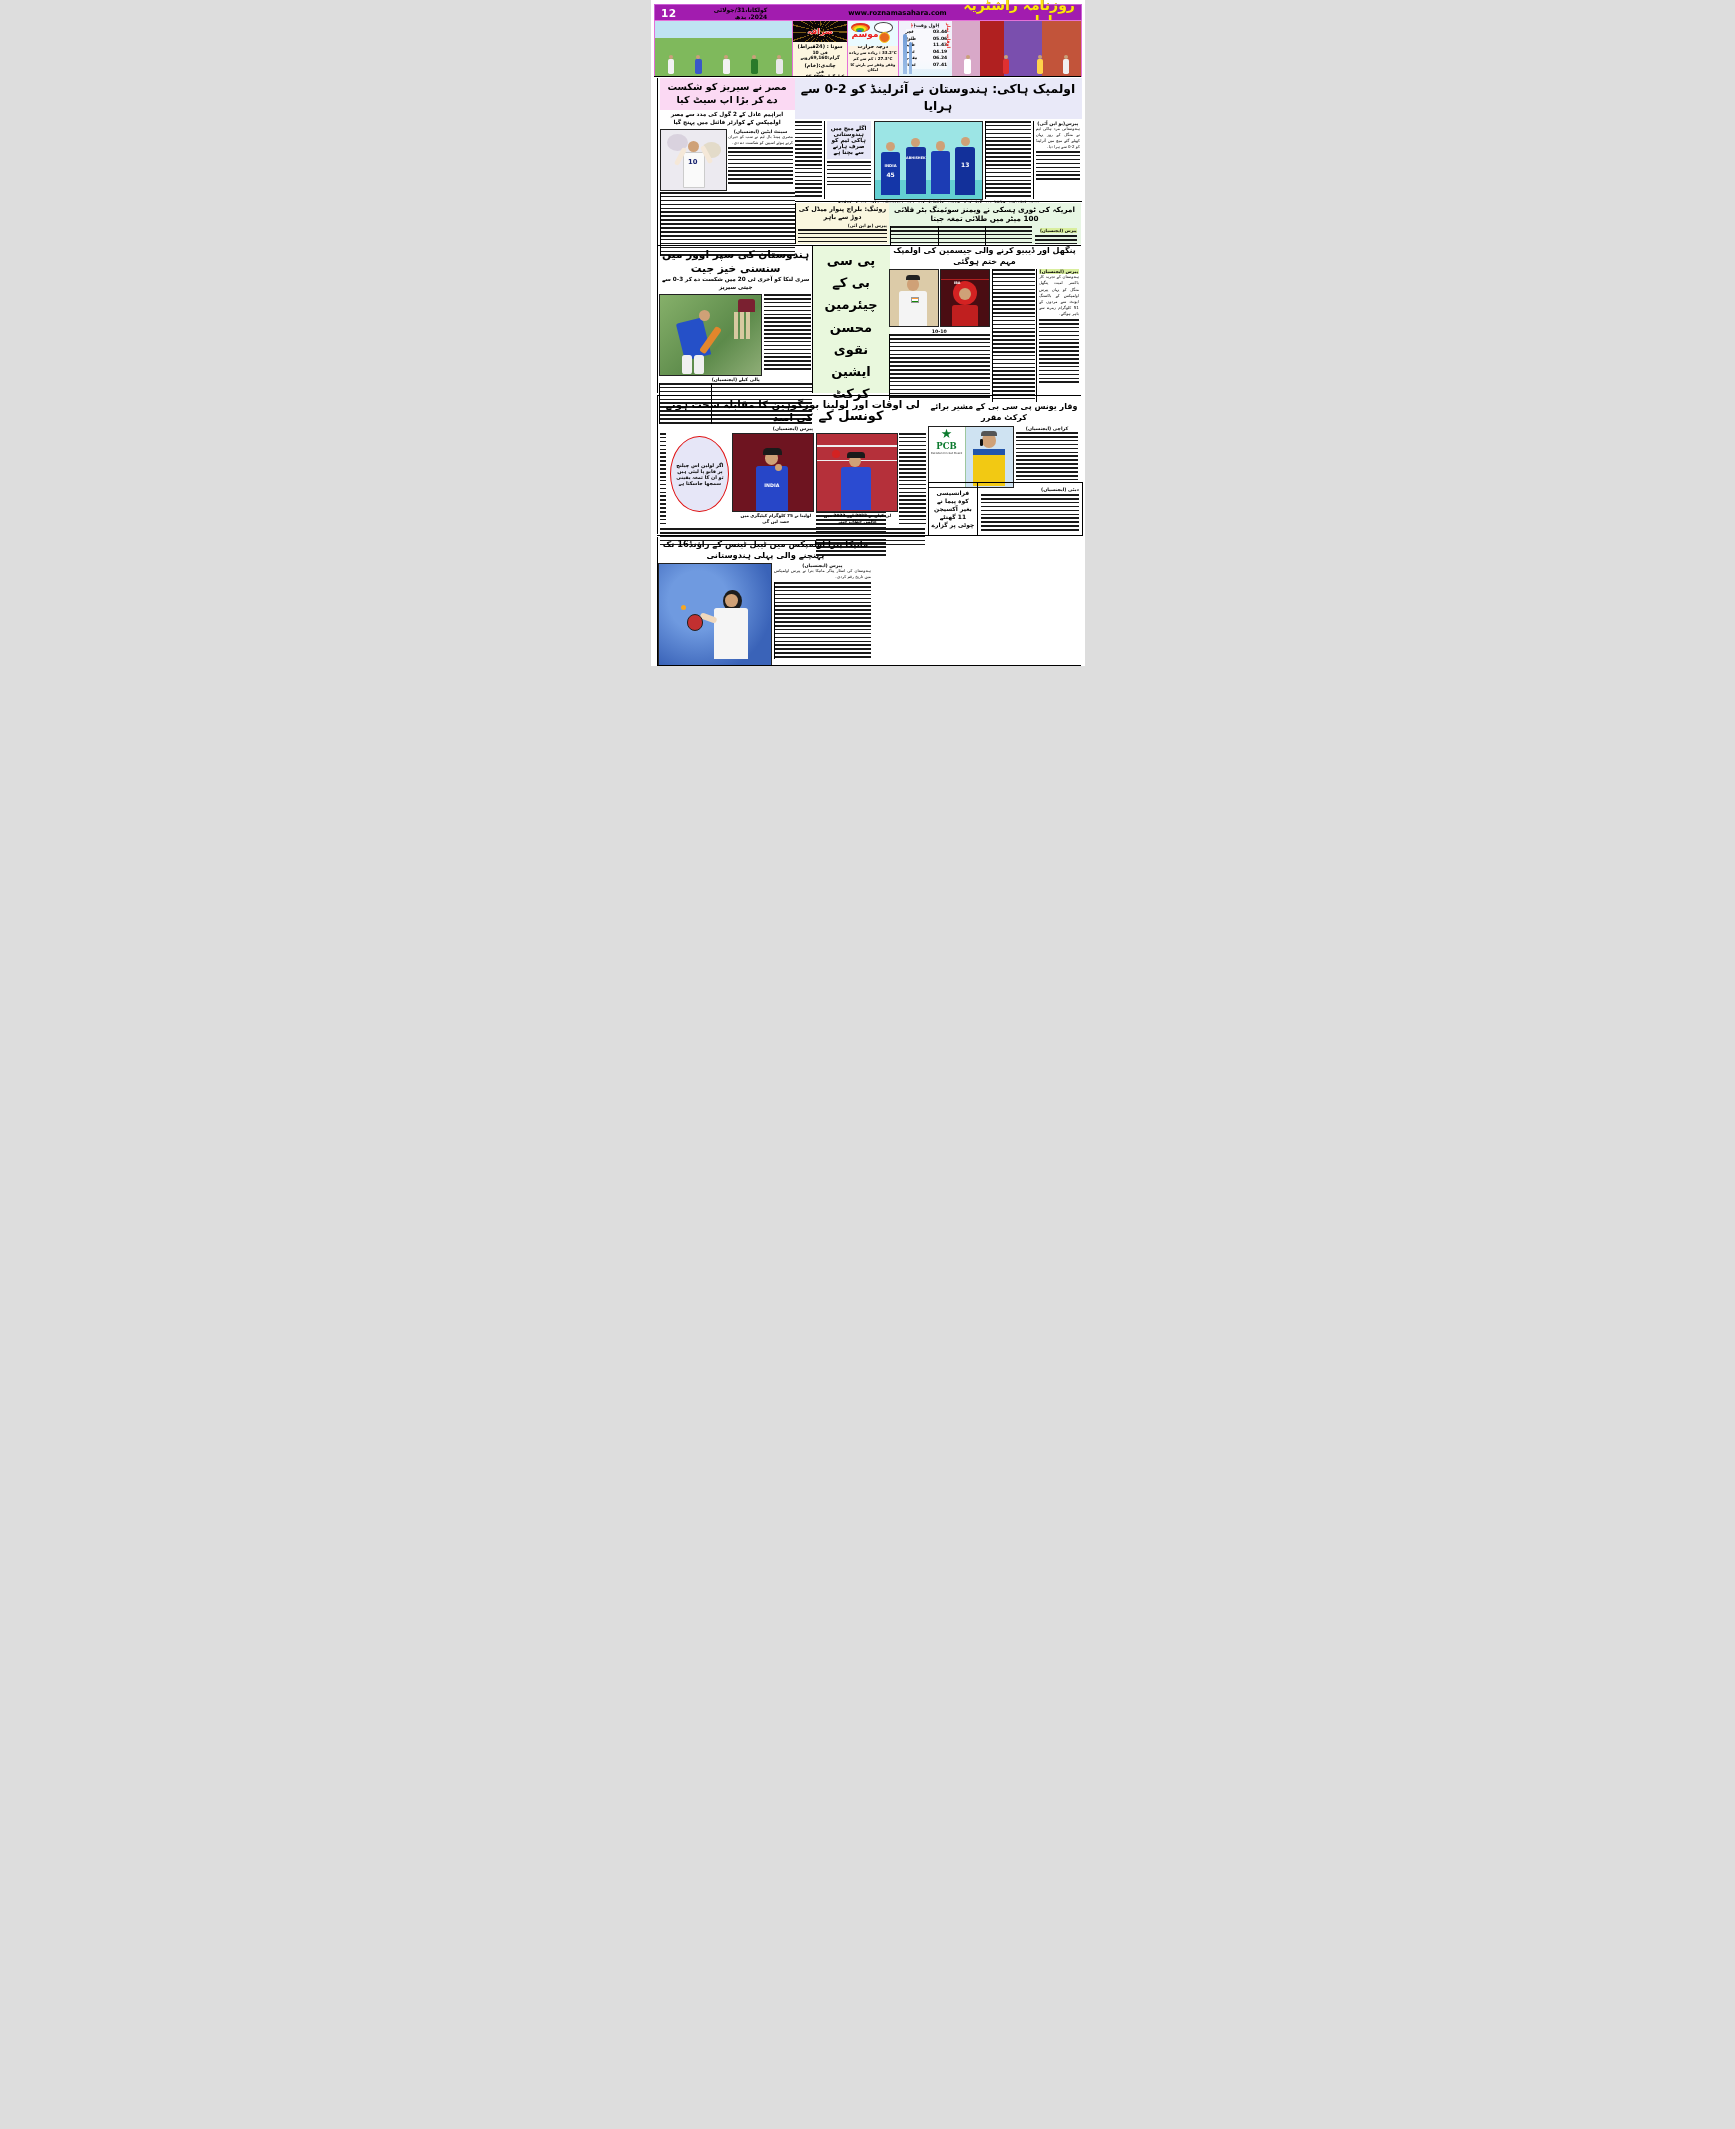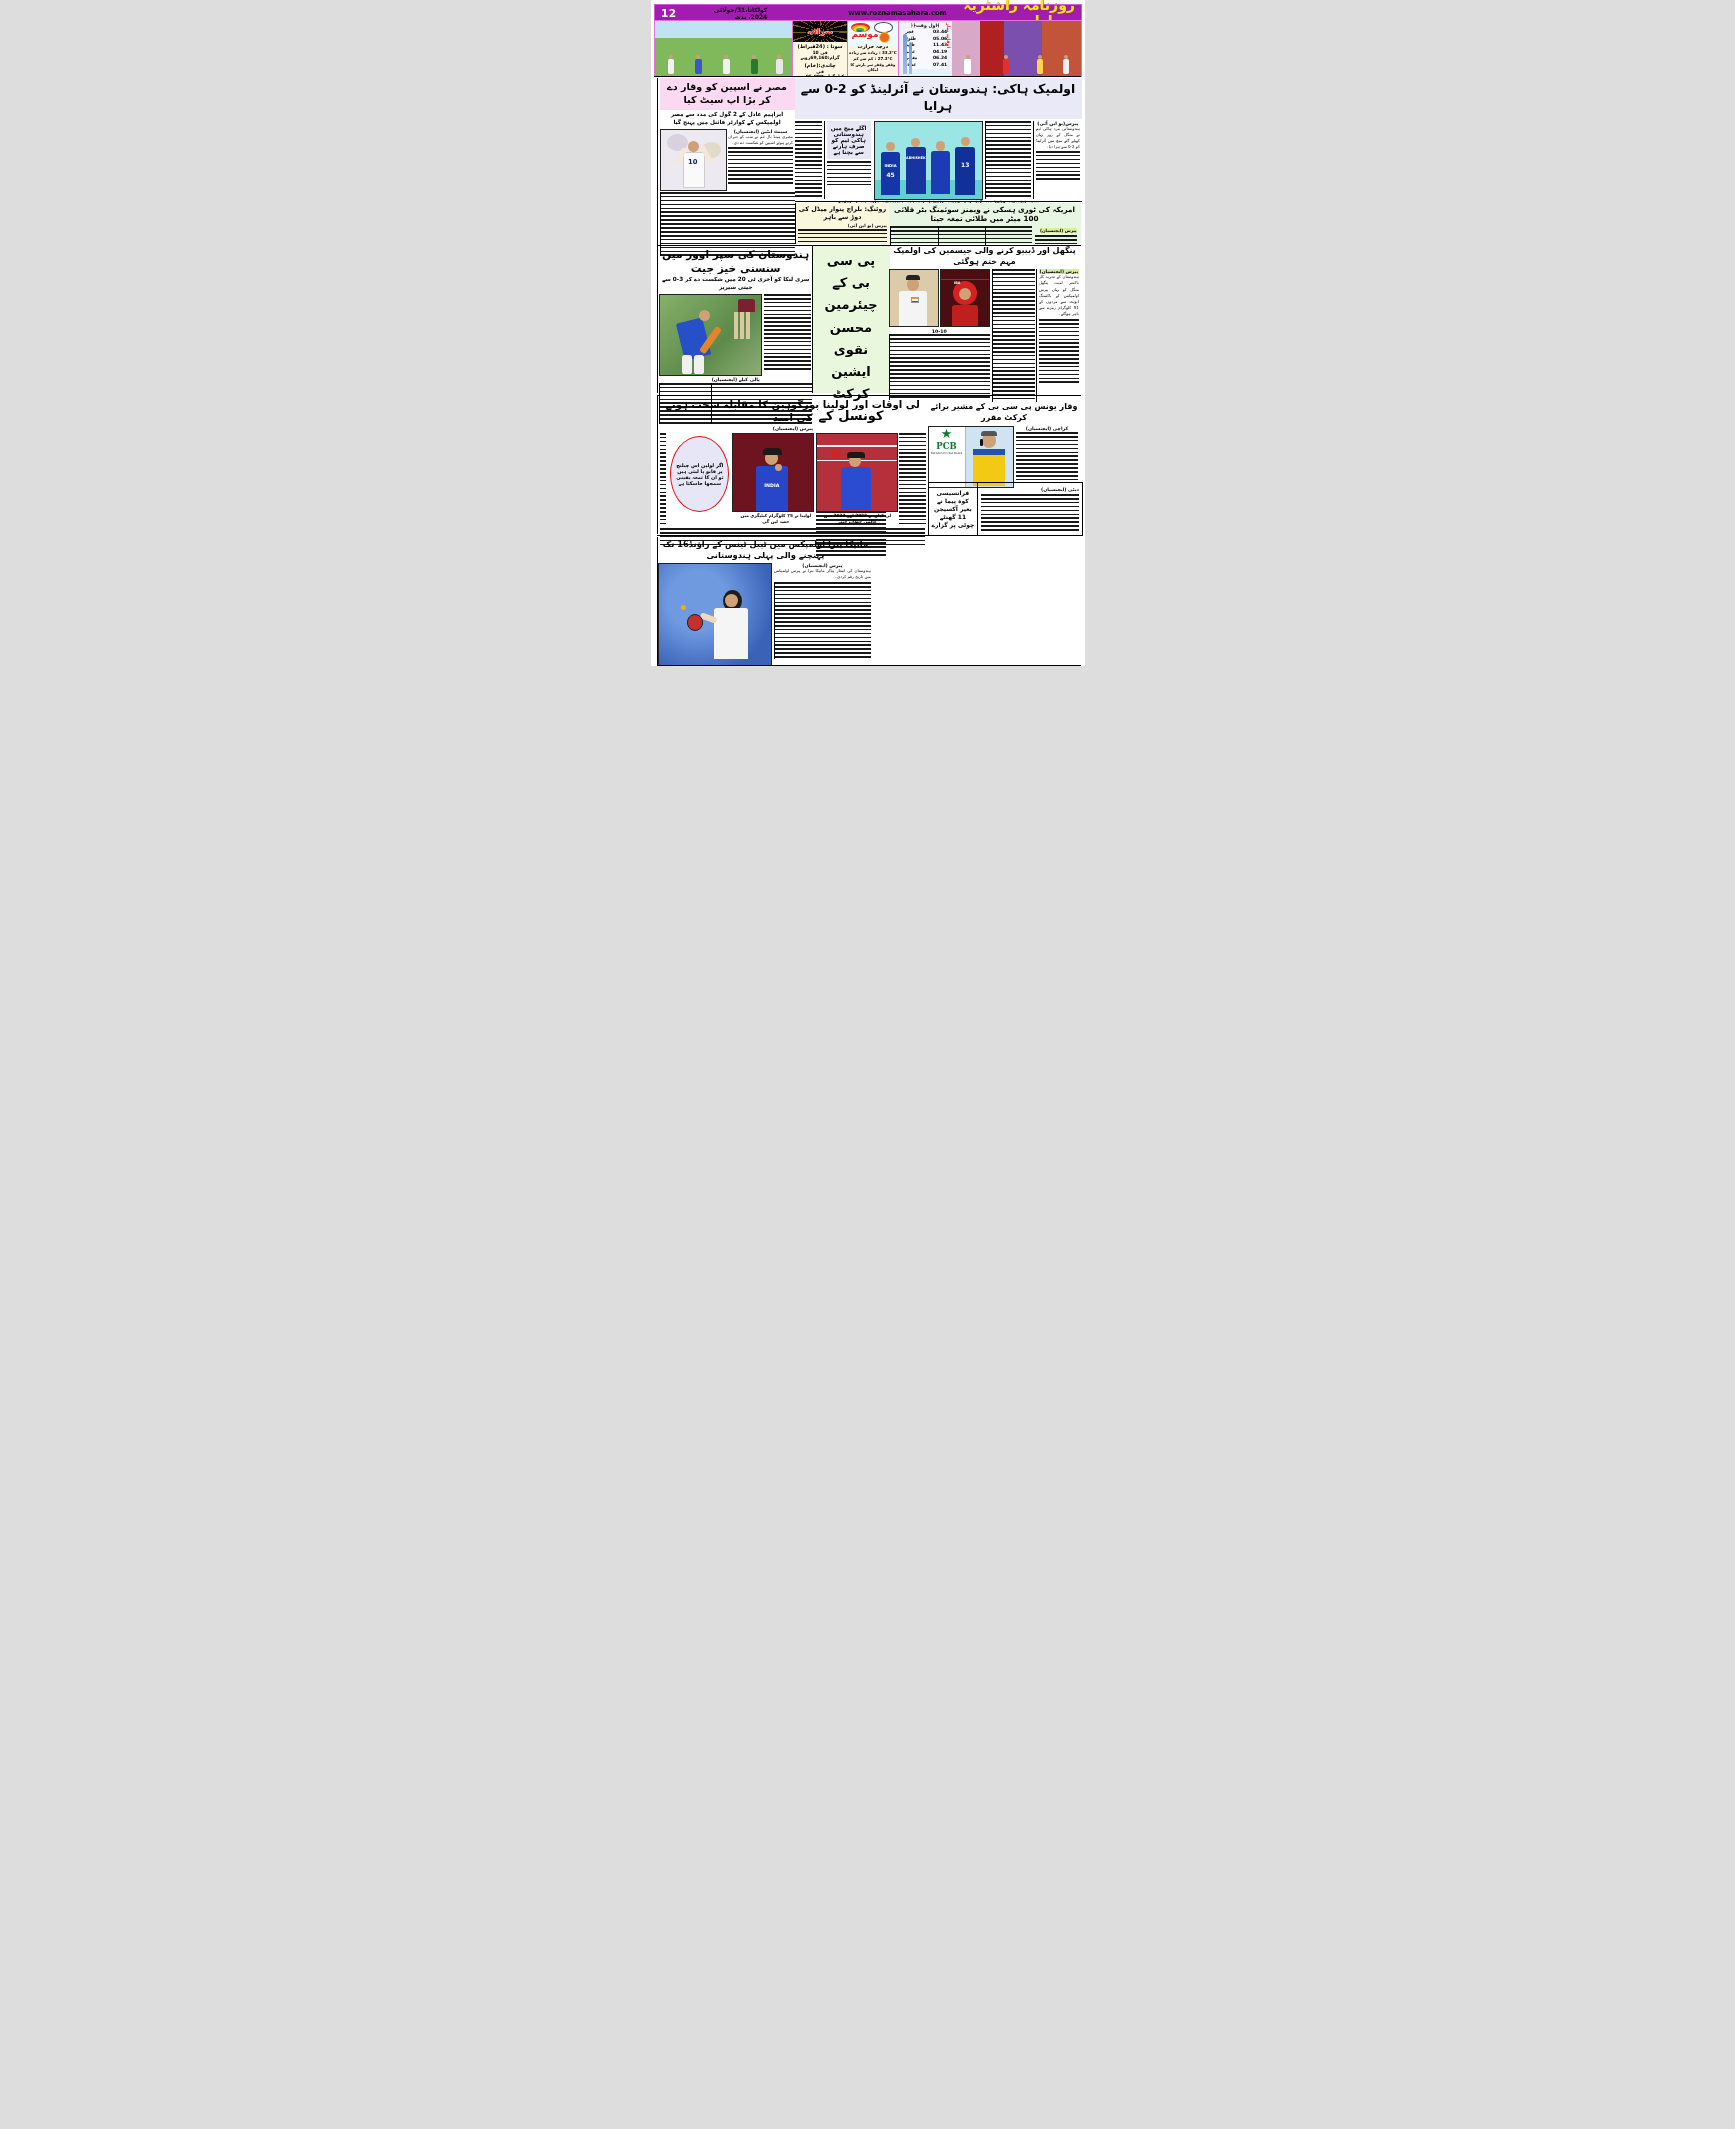--- a/index.html
+++ b/index.html
@@ -171,21 +171,21 @@
       <div class="fig" style="left:12.8px;background:#fff;"></div>
       <div class="fig" style="left:51px;background:#e03030;"></div>
       <div class="fig" style="left:85px;background:#ffd24a;"></div>
       <div class="fig" style="left:111px;background:#f0f0f0;"></div>
     </div>
   </div>
 
   <div class="hrule" style="left:3.4px;top:76px;width:427px;height:0.6px;"></div>
 
   <div id="egypt">
-    <div class="hl hl-pink">مصر نے اسپین کو وقار دے کر بڑا اپ سیٹ کیا</div>
+    <div class="hl hl-pink">مصر نے سیریز کو شکست دے کر بڑا اپ سیٹ کیا</div>
     <div class="hl" style="font-size:5.7px;margin-top:1.3px;">ابراہیم عادل کے 2 گول کی مدد سے مصر اولمپکس کے کوارٹر فائنل میں پہنچ گیا</div>
     <div style="display:flex;margin-top:2.1px;">
       <div style="flex:1;padding:0 1.7px;">
         <div class="byline" style="font-size:4.7px;">سینٹ ایٹین (ایجنسیاں)</div>
         <div class="lead">مصری ہینڈ بال ٹیم نے سب کو حیران کرتے ہوئے اسپین کو شکست دے دی۔</div>
         <div class="g" style="height:37px;margin-top:1.3px;"></div>
       </div>
       <div class="photo" style="width:65px;height:60px;background:#eceaf0;flex:none;">
         <div style="position:absolute;left:6px;top:4.3px;width:21px;height:17px;border-radius:50%;background:#d9d2de;"></div>
         <div style="position:absolute;right:4.3px;top:12.8px;width:19px;height:15.3px;border-radius:50%;background:#e3dbc9;"></div>

